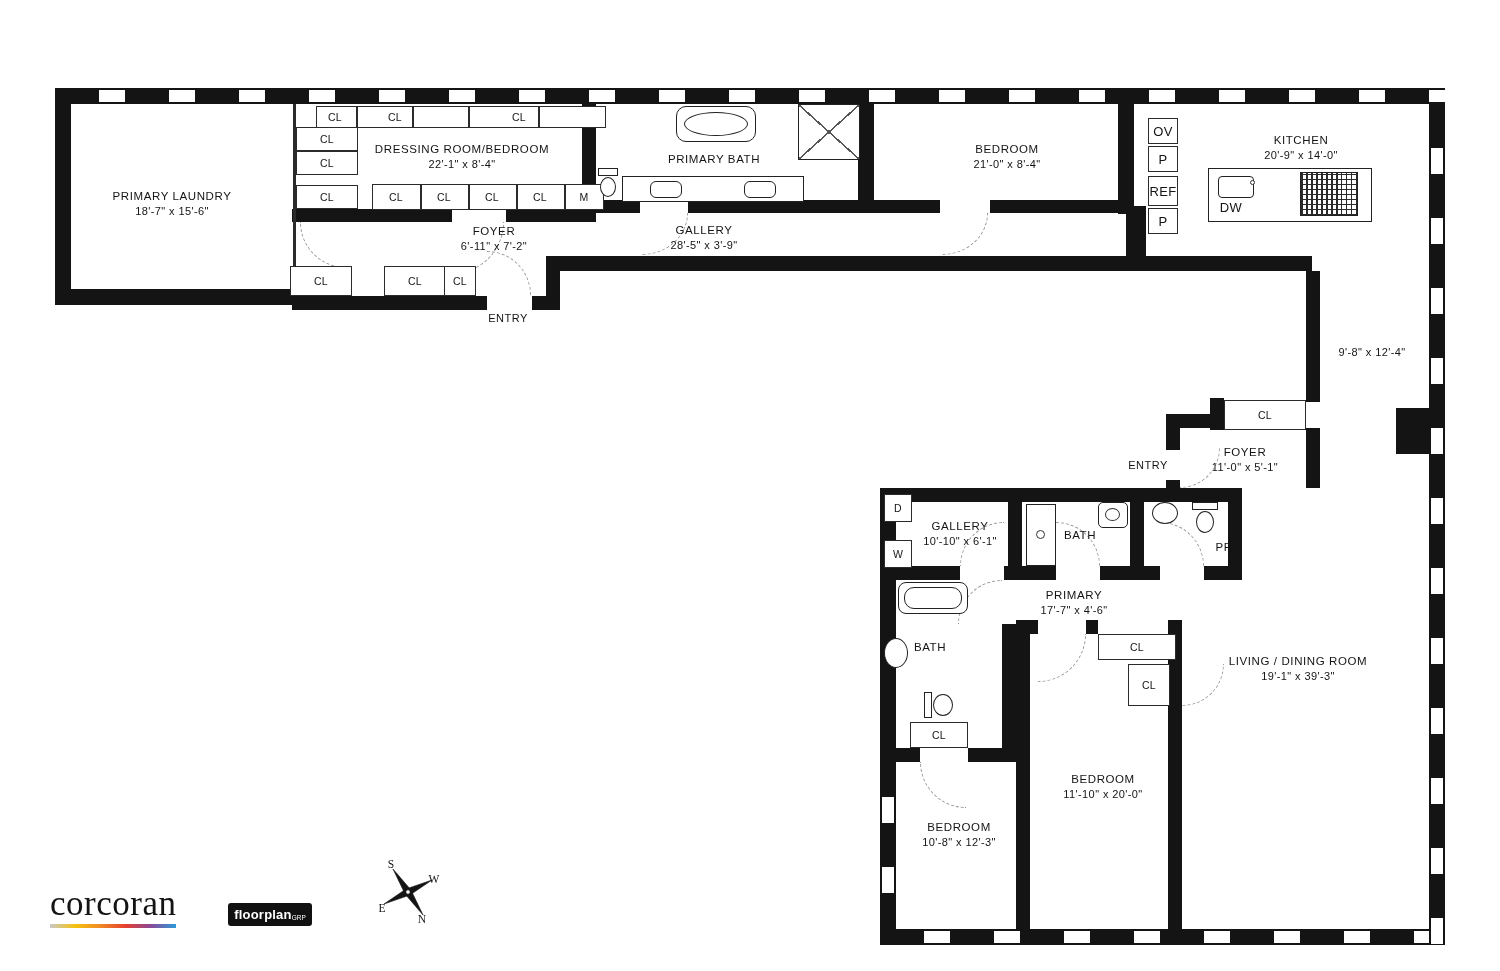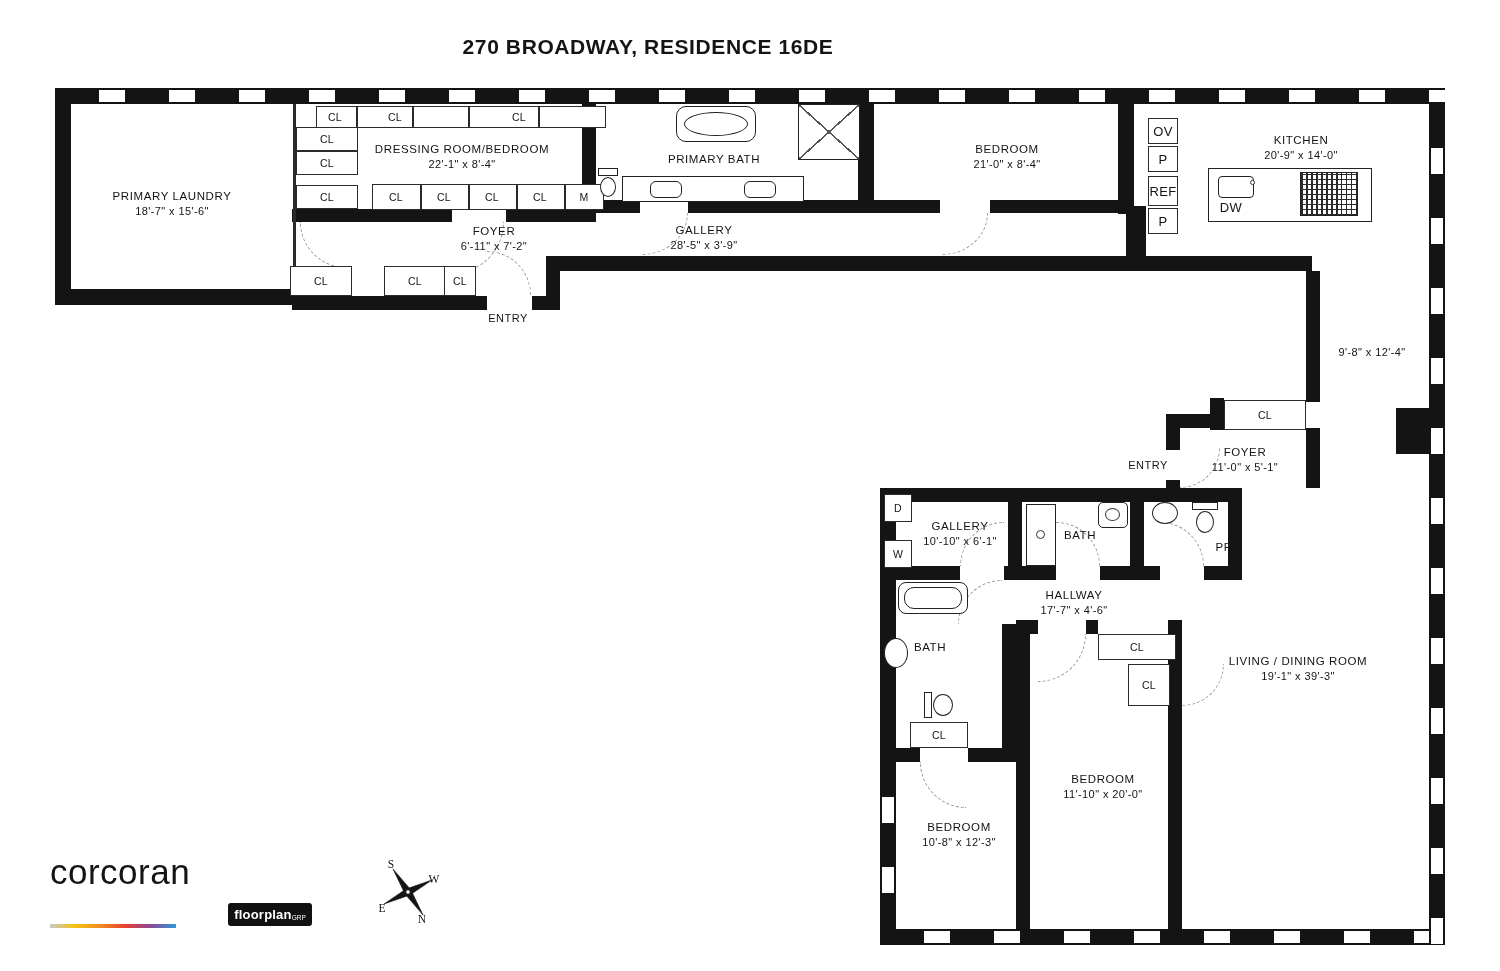--- a/index.html
+++ b/index.html
@@ -26,35 +26,34 @@
   .rl .nm{display:block;font-size:11.5px;letter-spacing:.6px}
   .rl .dm{display:block;font-size:11px;letter-spacing:.4px;margin-top:3px}
   .sl{position:absolute;transform:translate(-50%,-50%);font-size:10.5px;letter-spacing:.3px;white-space:nowrap;z-index:3}
   .al{font-size:13px}
 
   .xbox{background-image:linear-gradient(to bottom right,transparent calc(50% - .8px),#555 calc(50% - .8px),#555 calc(50% + .8px),transparent calc(50% + .8px)),linear-gradient(to bottom left,transparent calc(50% - .8px),#555 calc(50% - .8px),#555 calc(50% + .8px),transparent calc(50% + .8px))}
   .grill{background-image:repeating-linear-gradient(0deg,#2a2a2a 0 1.5px,transparent 1.5px 5px),repeating-linear-gradient(90deg,#2a2a2a 0 1.5px,transparent 1.5px 5px)}
 
   .title{position:absolute;left:648px;top:47px;transform:translate(-50%,-50%);font-size:21px;font-weight:bold;letter-spacing:.6px;z-index:3}
 
-  .corcoran{position:absolute;left:50px;top:852px;font-family:Liberation Sans, sans-serif;font-size:35px;letter-spacing:.5px;z-index:3}
+  .corcoran{position:absolute;left:50px;top:884px;font-family:Liberation Serif, serif;font-size:35px;letter-spacing:.5px;z-index:3}
   .cbar{position:absolute;left:50px;top:924px;width:126px;height:3.5px;background:linear-gradient(90deg,#c8c8c8,#f6c20e,#f08a24,#e63f30,#8a4a98,#2d9bd8);z-index:3}
   .fpg{position:absolute;left:228px;top:903px;width:84px;height:23px;background:#111;border-radius:3px;color:#fff;display:flex;align-items:center;justify-content:center;z-index:3}
   .fpg .fp{font-size:13px;font-weight:bold;letter-spacing:.2px}
   .fpg .grp{font-size:6.5px;align-self:flex-end;margin-bottom:5px}
 
   .compass{position:absolute;left:376px;top:858px;width:66px;height:68px;z-index:3}
   .cletter{position:absolute;transform:translate(-50%,-50%);font-family:"Liberation Serif",serif;font-size:11.5px;z-index:3}
 </style>
 </head>
 <body>
 
 <div id="plan">
 
-  <div class="title">270 BROADWAY, RESIDENCE 16DE</div>
 
   <div class="wwh" style="left:55px;top:88px;width:1390px;height:16px"></div>
   <div class="wwv" style="left:1429px;top:104px;width:16px;height:841px"></div>
   <div class="wwh" style="left:880px;top:929px;width:549px;height:16px"></div>
   <div class="wwv" style="left:880px;top:753px;width:16px;height:176px"></div>
   <div class="wall" style="left:55px;top:104px;width:16px;height:201px"></div>
   <div class="wall" style="left:55px;top:289px;width:237px;height:16px"></div>
   <div class="wall" style="left:880px;top:488px;width:16px;height:265px"></div>
   <div class="wall" style="left:1396px;top:408px;width:33px;height:46px"></div>
 
@@ -254,21 +253,21 @@
     <span class="nm">GALLERY</span>
     <span class="dm">10'-10" x 6'-1"</span>
   </div>
   <div class="rl" style="left:1080px;top:535px">
     <span class="nm">BATH</span>
   </div>
   <div class="rl" style="left:1224px;top:547px">
     <span class="nm">PR</span>
   </div>
   <div class="rl" style="left:1074px;top:602px">
-    <span class="nm">HALLWAY</span>
+    <span class="nm">PRIMARY</span>
     <span class="dm">17'-7" x 4'-6"</span>
   </div>
   <div class="rl" style="left:930px;top:647px">
     <span class="nm">BATH</span>
   </div>
   <div class="rl" style="left:1298px;top:668px">
     <span class="nm">LIVING / DINING ROOM</span>
     <span class="dm">19'-1" x 39'-3"</span>
   </div>
   <div class="rl" style="left:1103px;top:786px">

